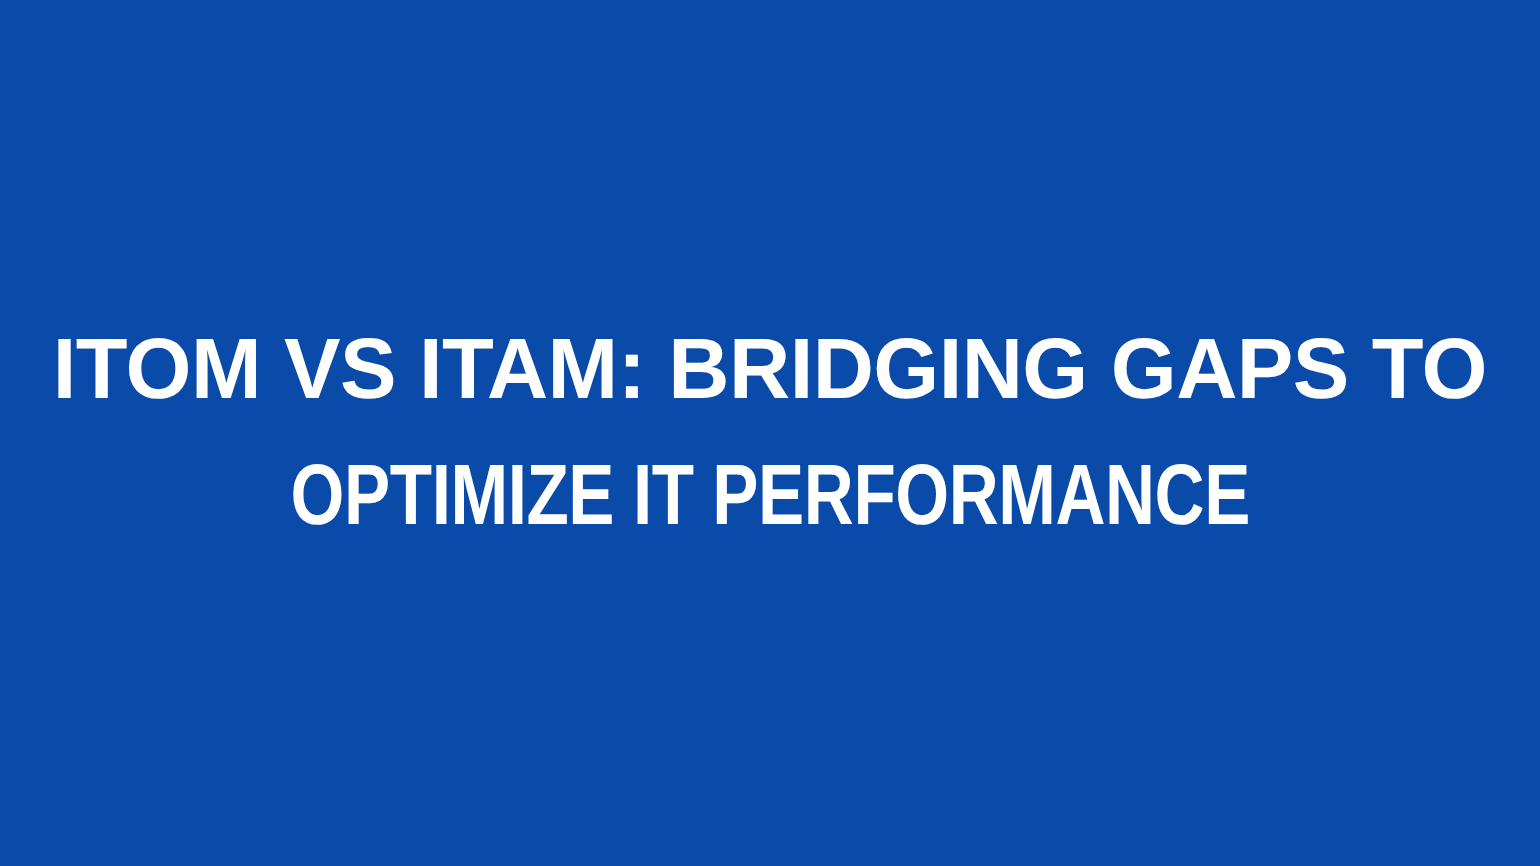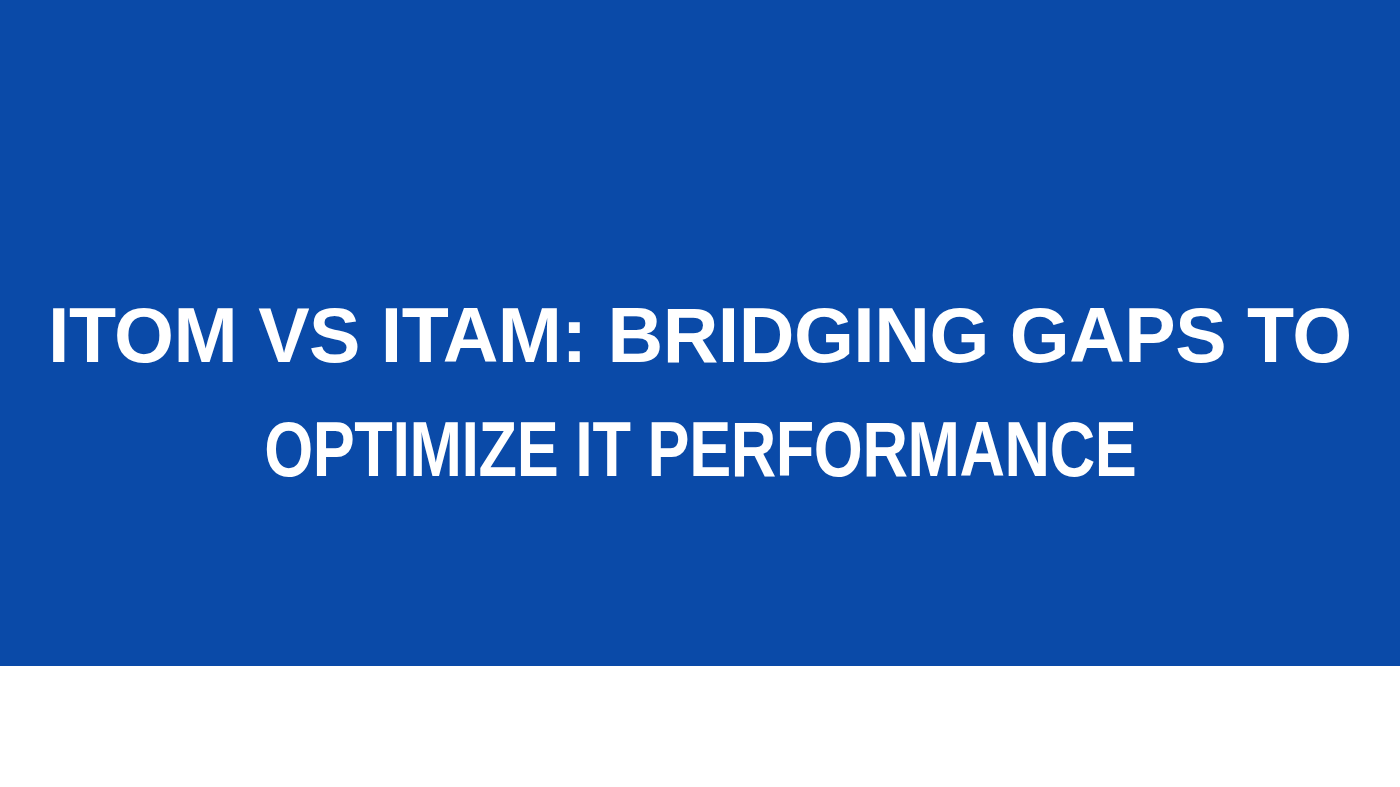--- a/index.html
+++ b/index.html
@@ -13,21 +13,21 @@
     height: 787px;
     overflow: hidden;
     font-family: "Liberation Sans", "DejaVu Sans", sans-serif;
   }
 
   
   .title-card {
     position: relative;
     box-sizing: border-box;
     width: 1400px;
-    height: 666px;
+    height: 787px;
     background: #0a4aa8;
     display: flex;
     flex-direction: column;
     align-items: center;
     justify-content: flex-start;
     overflow: hidden;
   }
 
   
   .headline-block {

